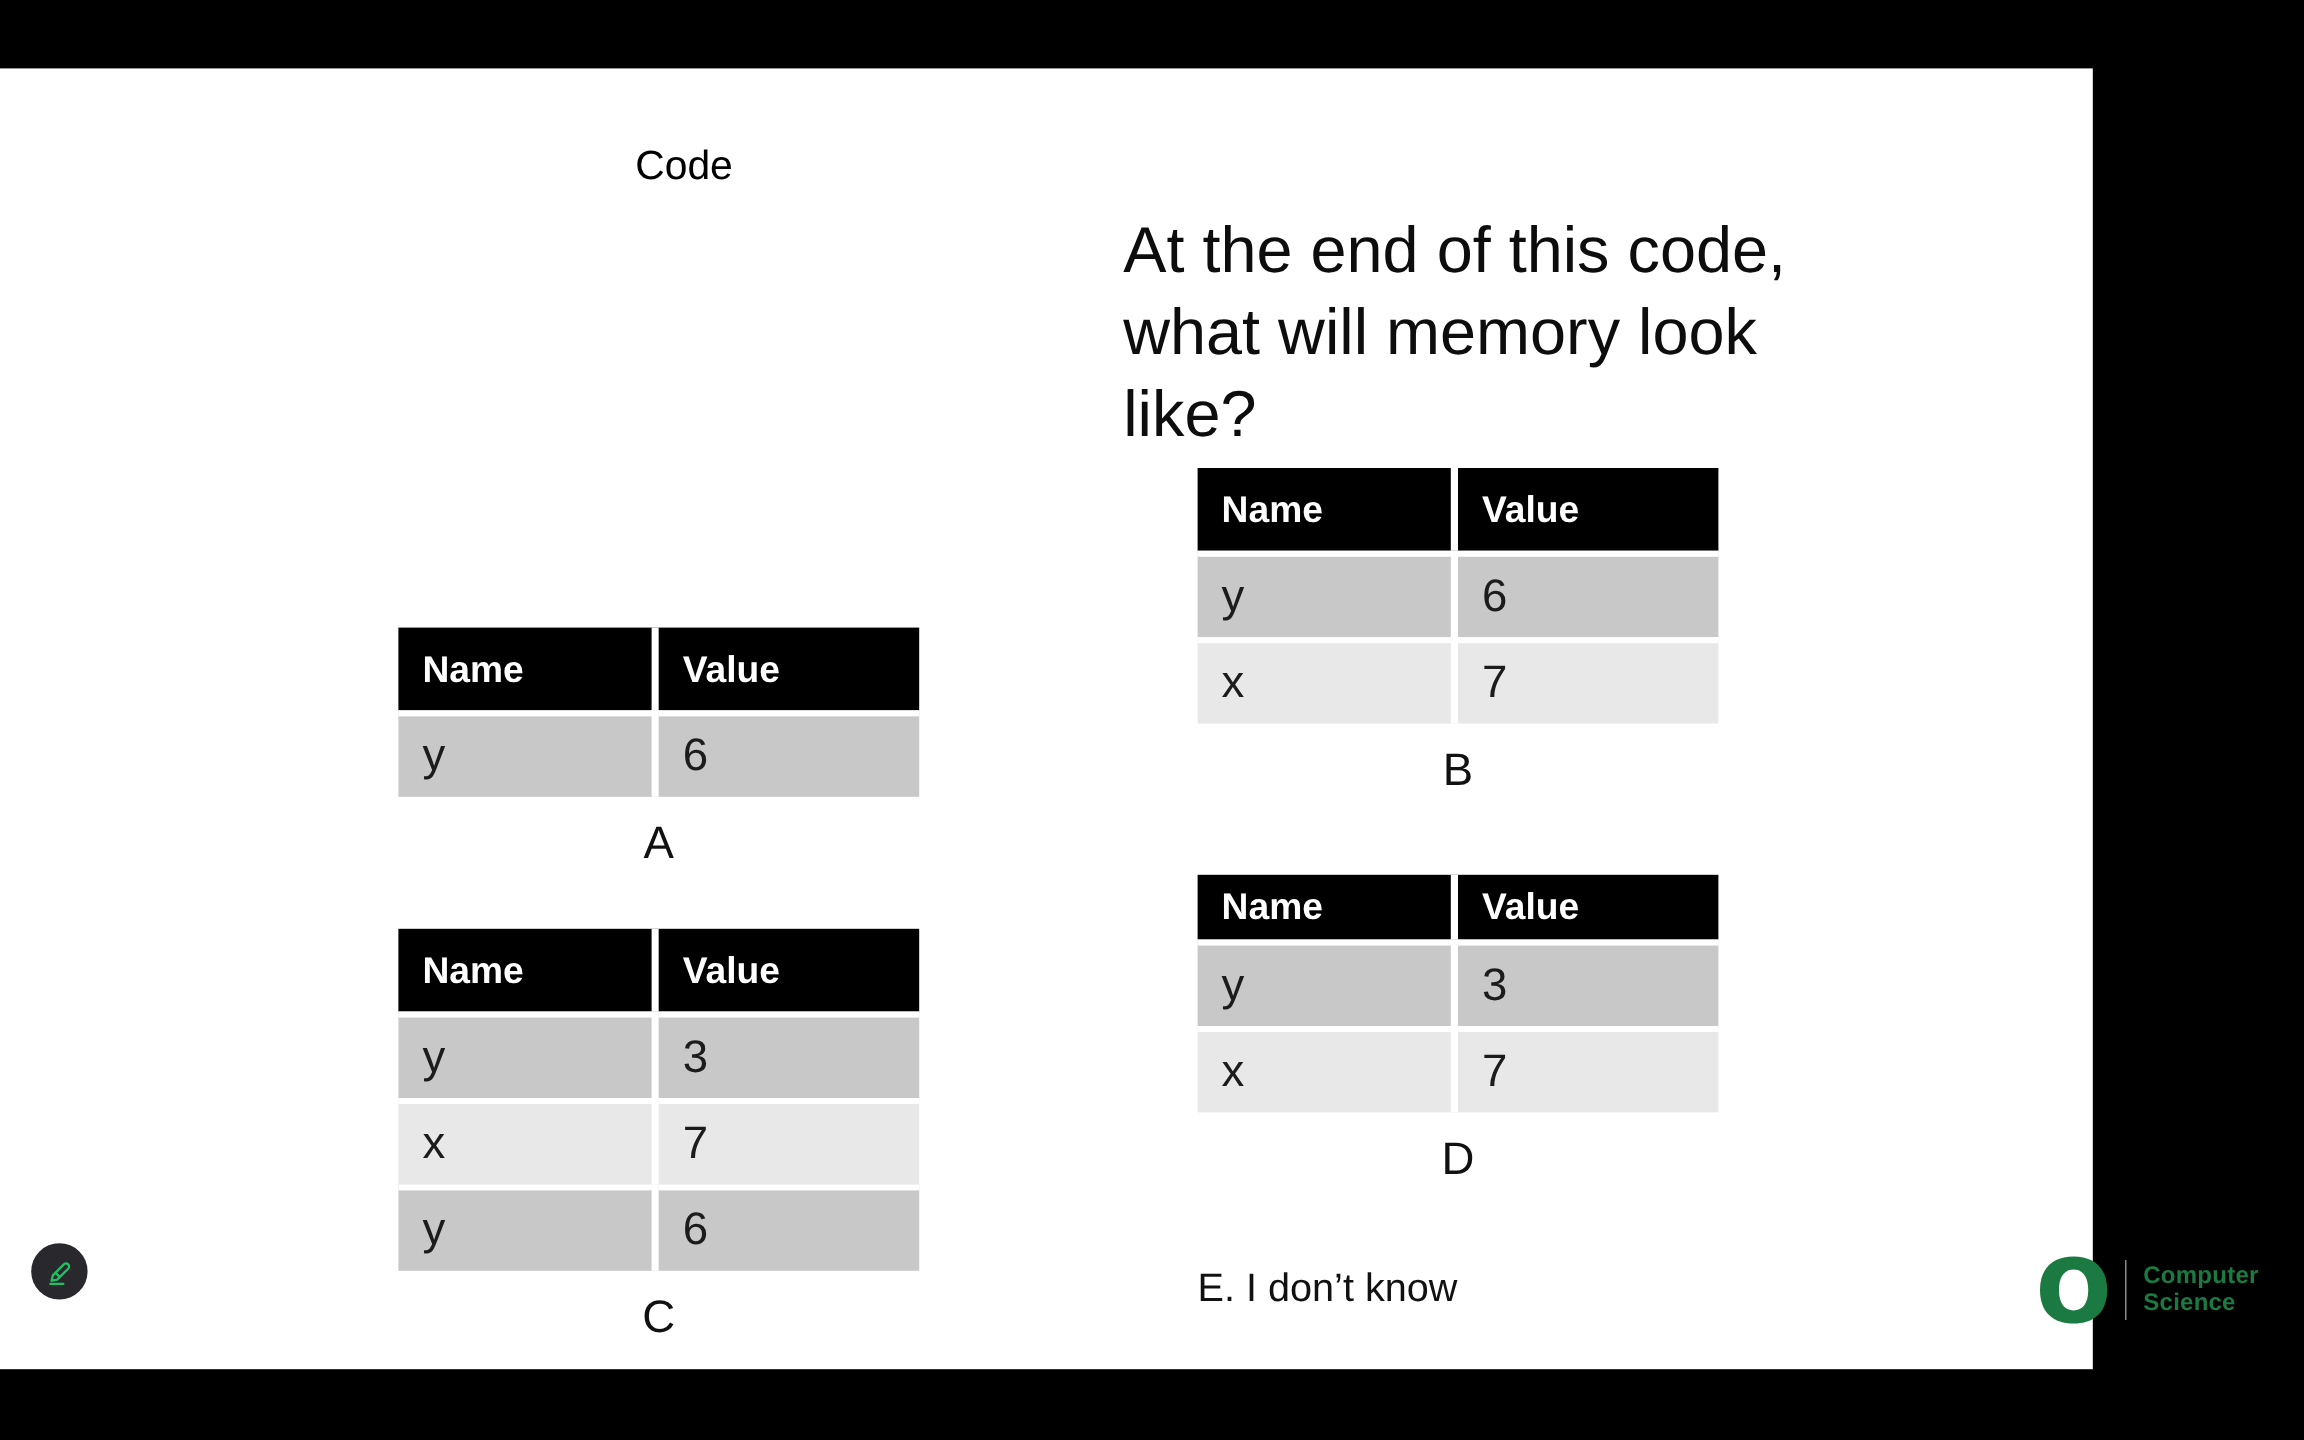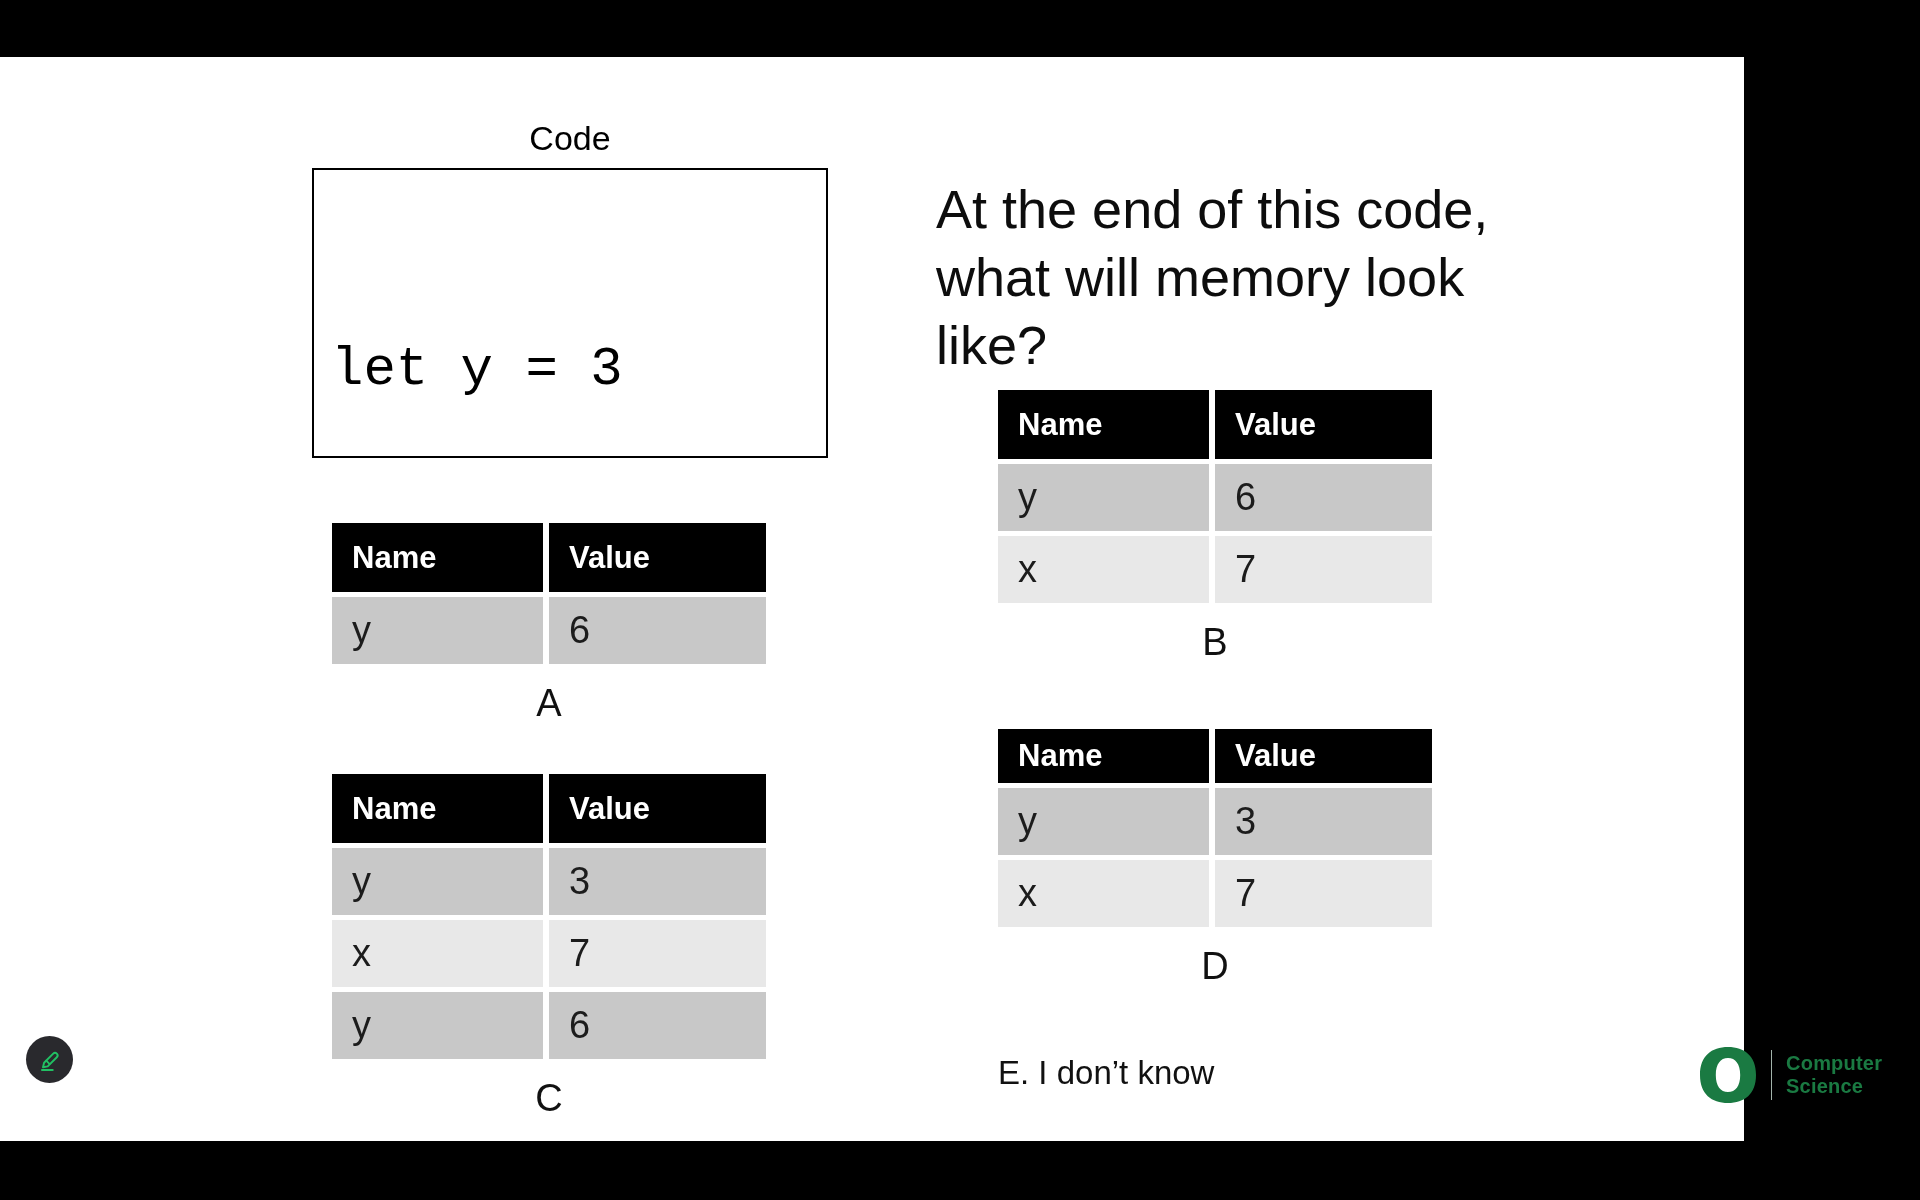--- a/index.html
+++ b/index.html
@@ -68,25 +68,20 @@
 </head>
 <body>
 
 <div class="stage">
   <div class="letterbox top"></div>
   <div class="letterbox bottom"></div>
 
   <div class="slide">
 
     <div class="code-label">Code</div>
-    <div class="code-box">
-      <div>let y = 3</div>
-      <div>let x = 7</div>
-      <div>y = 3 + 2 + 1</div>
-    </div>
 
     <div class="question">At the end of this code, what will memory look like?</div>
 
     <div class="tablewrap pos-a">
       <table class="memtable">
           <thead>
             <tr>
               <th>Name</th>
               <th>Value</th>
             </tr>

